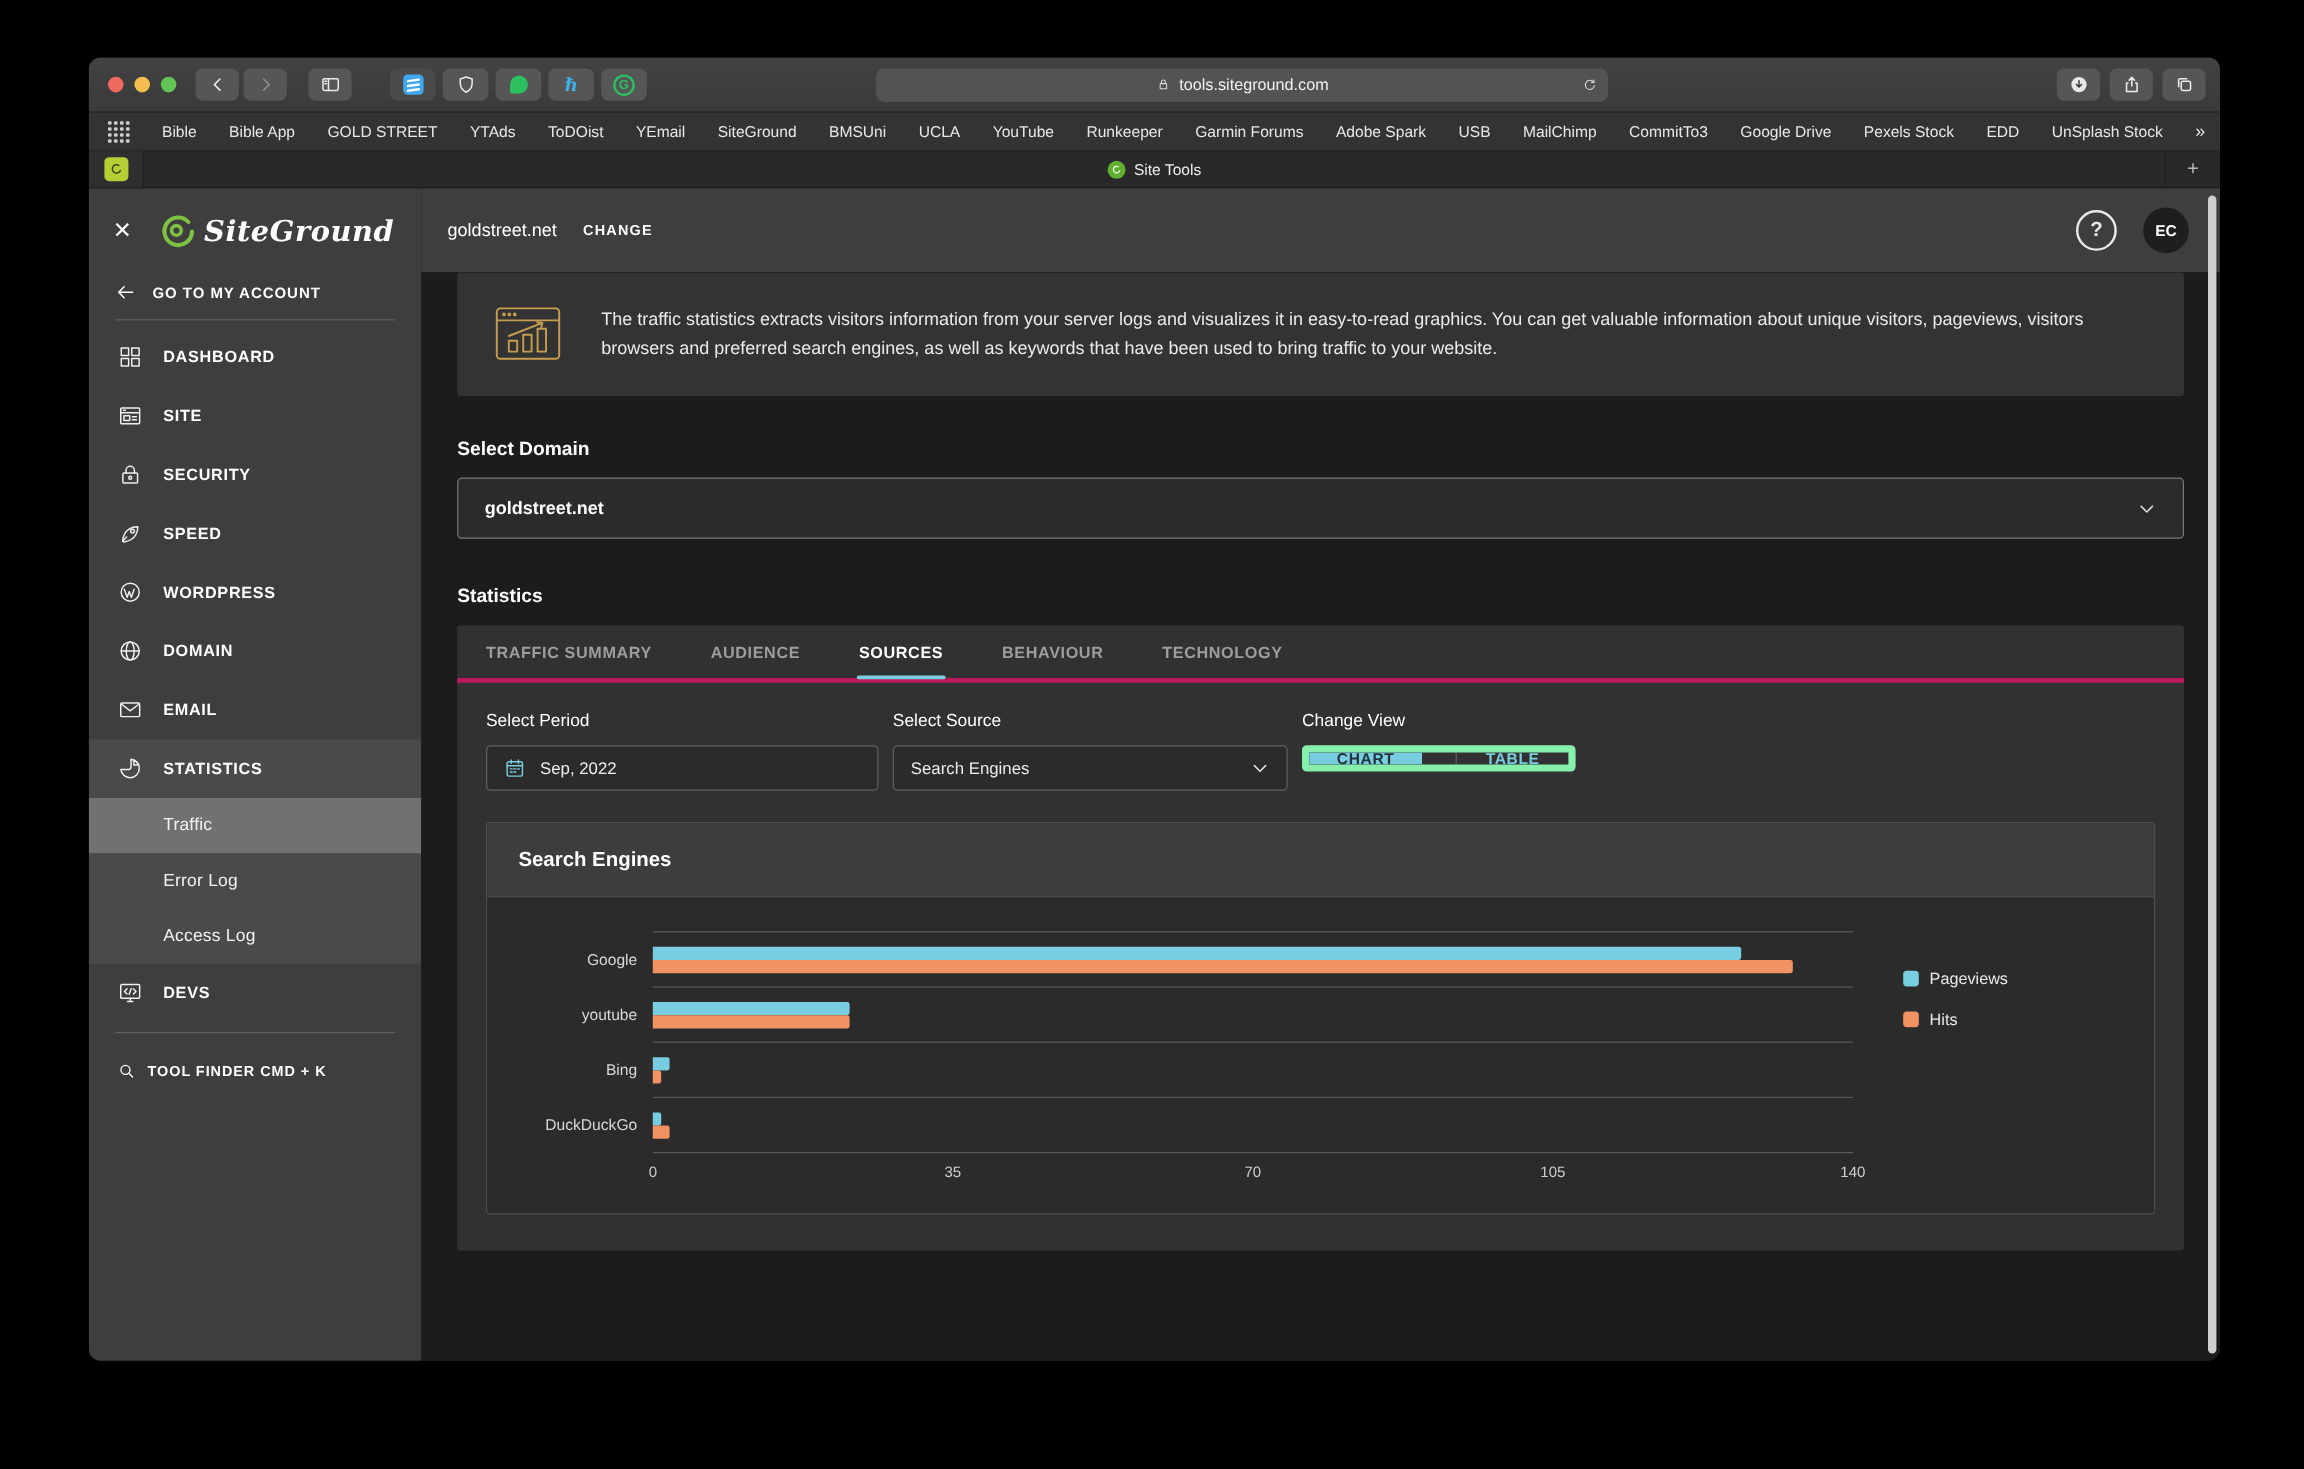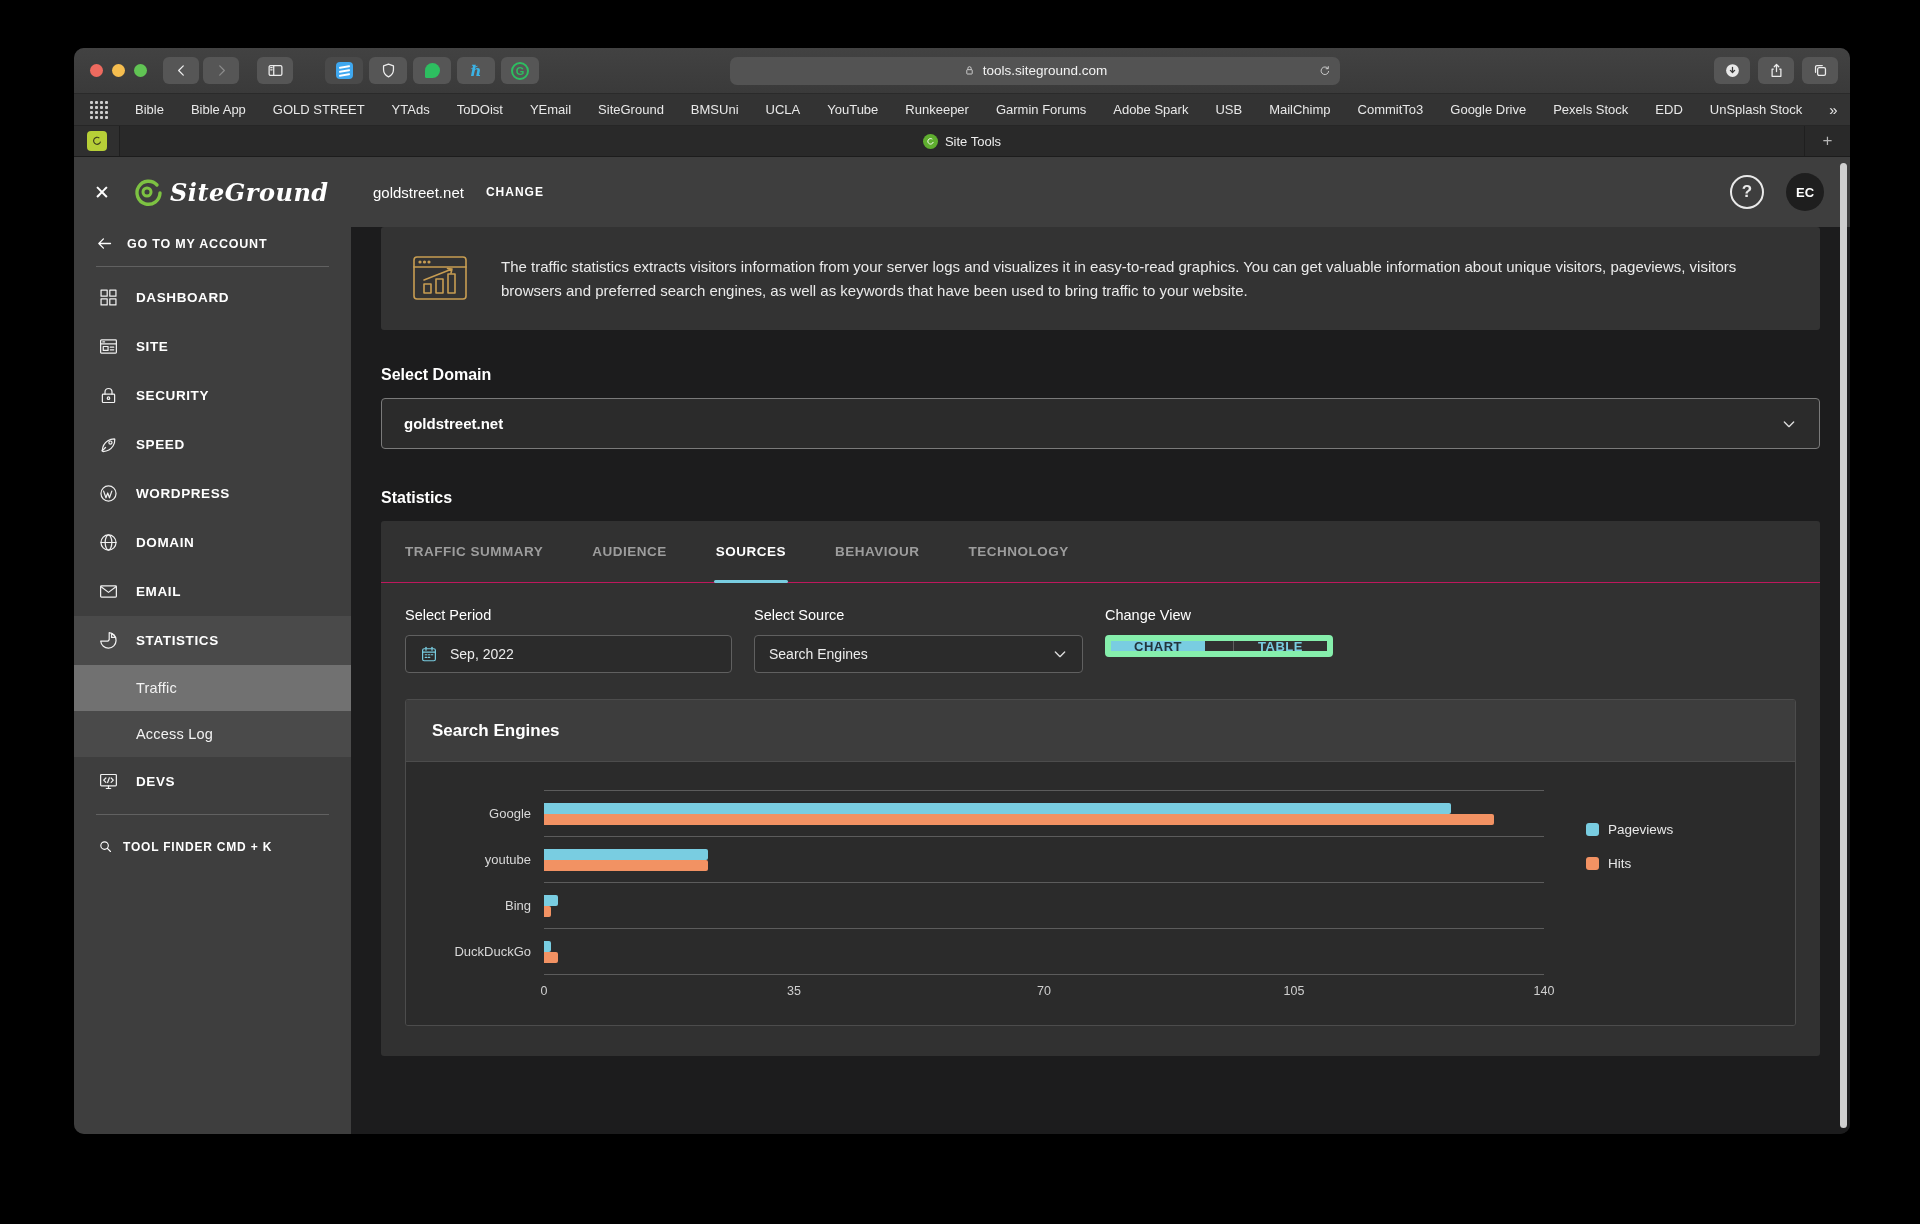--- a/index.html
+++ b/index.html
@@ -113,29 +113,29 @@
   .h-label { color:#fff; font-size:16px; font-weight:bold; }
   .select-domain-label { margin-top:36px; }
   .domain-select { margin-top:14px; height:51px; background:#2b2b2b; border:1px solid #7a7a7a;
     border-radius:4px; display:flex; align-items:center; padding:0 22px; color:#fff;
     font-size:15px; font-weight:bold; }
   .domain-select svg, .field-ctl svg.chev { width:16px; height:16px; margin-left:auto;
     fill:none; stroke:#ddd; stroke-width:2; stroke-linecap:round; stroke-linejoin:round; }
 
   .stats-title { margin-top:40px; }
   .panel { margin-top:14px; background:#313131; border-radius:3px; padding-bottom:30px; }
-  .tabs-row { height:62px; display:flex; align-items:stretch; gap:49px; padding:0 24px;
-    border-bottom:1px solid #be185d; }
+  .tabs-row { height:48px; display:flex; align-items:stretch; gap:49px; padding:0 24px;
+    border-bottom:4px solid #be185d; }
   .tab { display:flex; align-items:center; color:#9d9d9d; font-size:13.5px; font-weight:bold;
     letter-spacing:.5px; position:relative; cursor:default; }
   .tab.active { color:#fff; }
   .tab.active::after { content:""; position:absolute; left:-2px; right:-2px; bottom:-1px;
     height:3px; background:#79cde1; border-radius:2px; }
 
-  .filters { display:flex; gap:22px; padding:24px 24px 0; }
+  .filters { display:flex; gap:12px; padding:24px 24px 0; }
   .field-label { color:#fff; font-size:14.5px; margin-bottom:12px; }
   .field-ctl { height:38px; background:#2b2b2b; border:1px solid #606060; border-radius:4px;
     display:flex; align-items:center; padding:0 14px; gap:12px; color:#ececec; font-size:14px; }
   .field-ctl .cal { width:18px; height:18px; color:#79cde1; }
   .field-ctl .cal svg { width:18px; height:18px; fill:none; stroke:currentColor; stroke-width:1.6;
     stroke-linecap:round; }
   .w-period { width:327px; } .w-source { width:329px; }
   .view-toggle { display:flex; height:22px; border:6px solid #86efac; border-radius:4px; overflow:hidden; }
   .seg { width:94px; display:flex; align-items:center; justify-content:center;
     font-size:13px; font-weight:bold; letter-spacing:.5px; cursor:default; }
@@ -391,20 +391,21 @@
           </div>
           <div class="stats-block">
             <div class="nav-item">
               <span class="ic"><svg viewBox="0 0 24 24">
                   <path d="M12.8 11.2V3.1a8.8 8.8 0 1 1-9.7 9.7h8.1z"></path>
                   <path d="M15.5 8.5V3.8a8.8 8.8 0 0 1 4.7 4.7z"></path>
                 </svg></span>
               <span>STATISTICS</span>
             </div>
             <div class="sub-item selected">Traffic</div>
+            <div class="sub-item">Error Log</div>
             <div class="sub-item">Access Log</div>
           </div>
           <div class="nav-item">
             <span class="ic"><svg viewBox="0 0 24 24">
                 <rect x="3" y="4" width="18" height="13" rx="1"></rect>
                 <path d="M9.5 20h5M12 17v3"></path>
                 <path d="M9 8l-2.5 2.5L9 13M15 8l2.5 2.5L15 13M13 7.8l-2 5.4"></path>
               </svg></span>
             <span>DEVS</span>
           </div>

